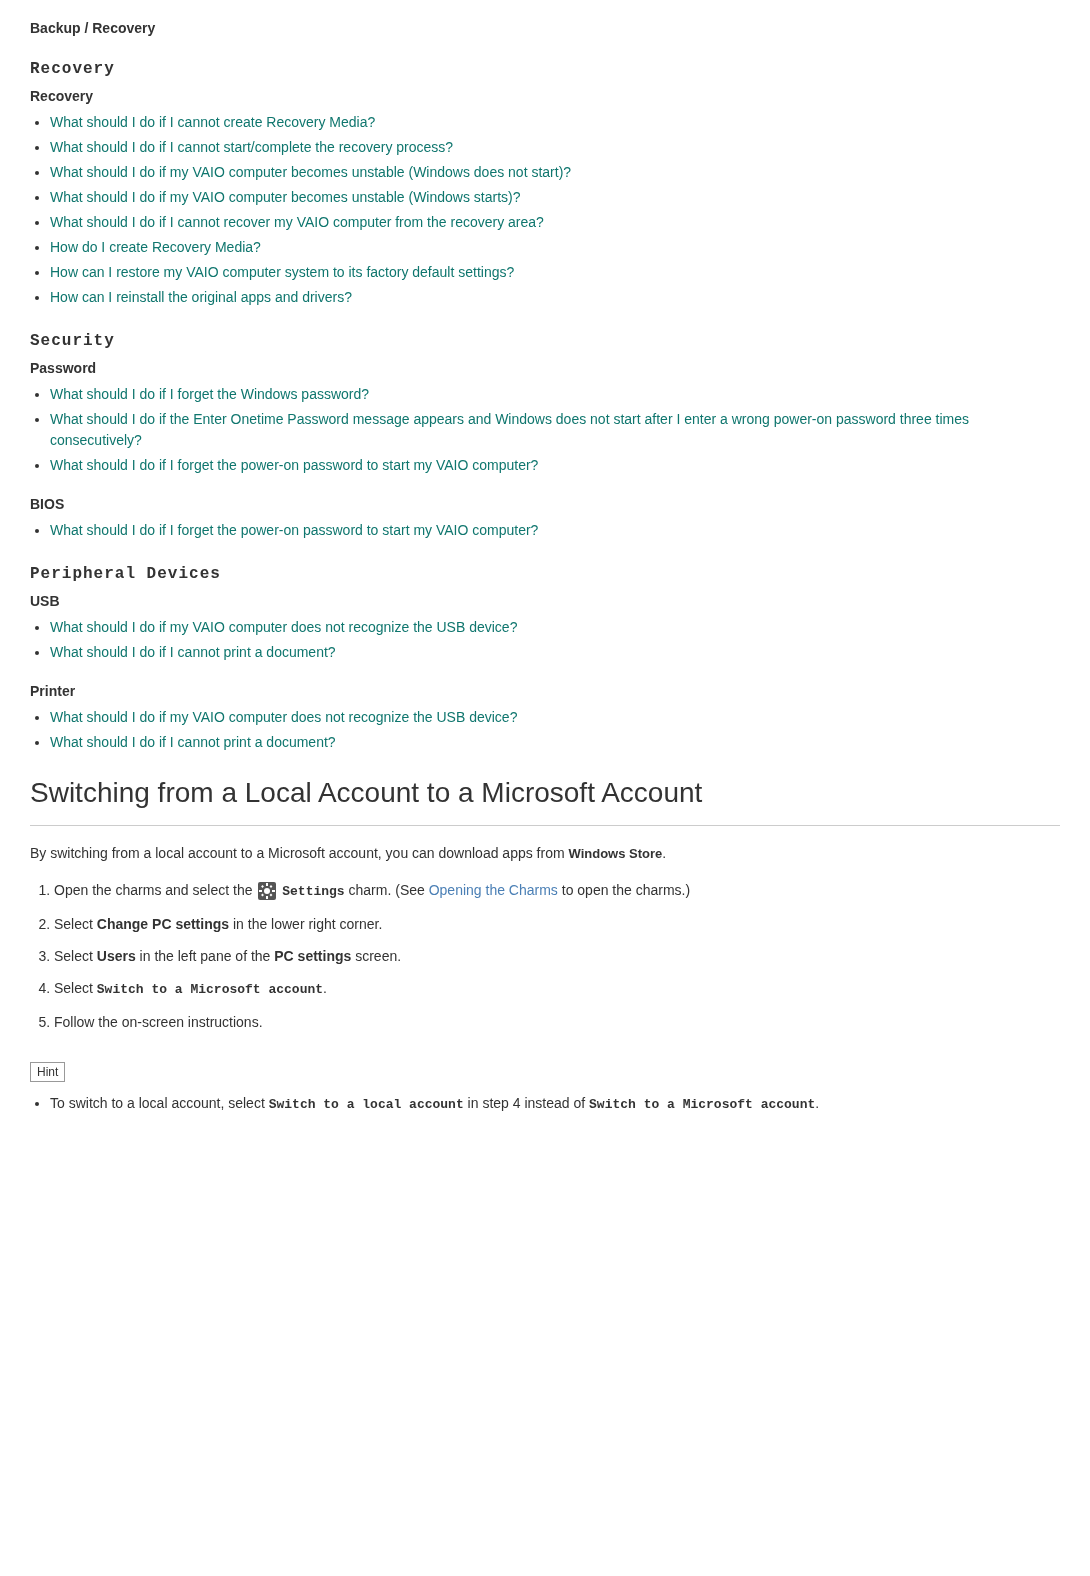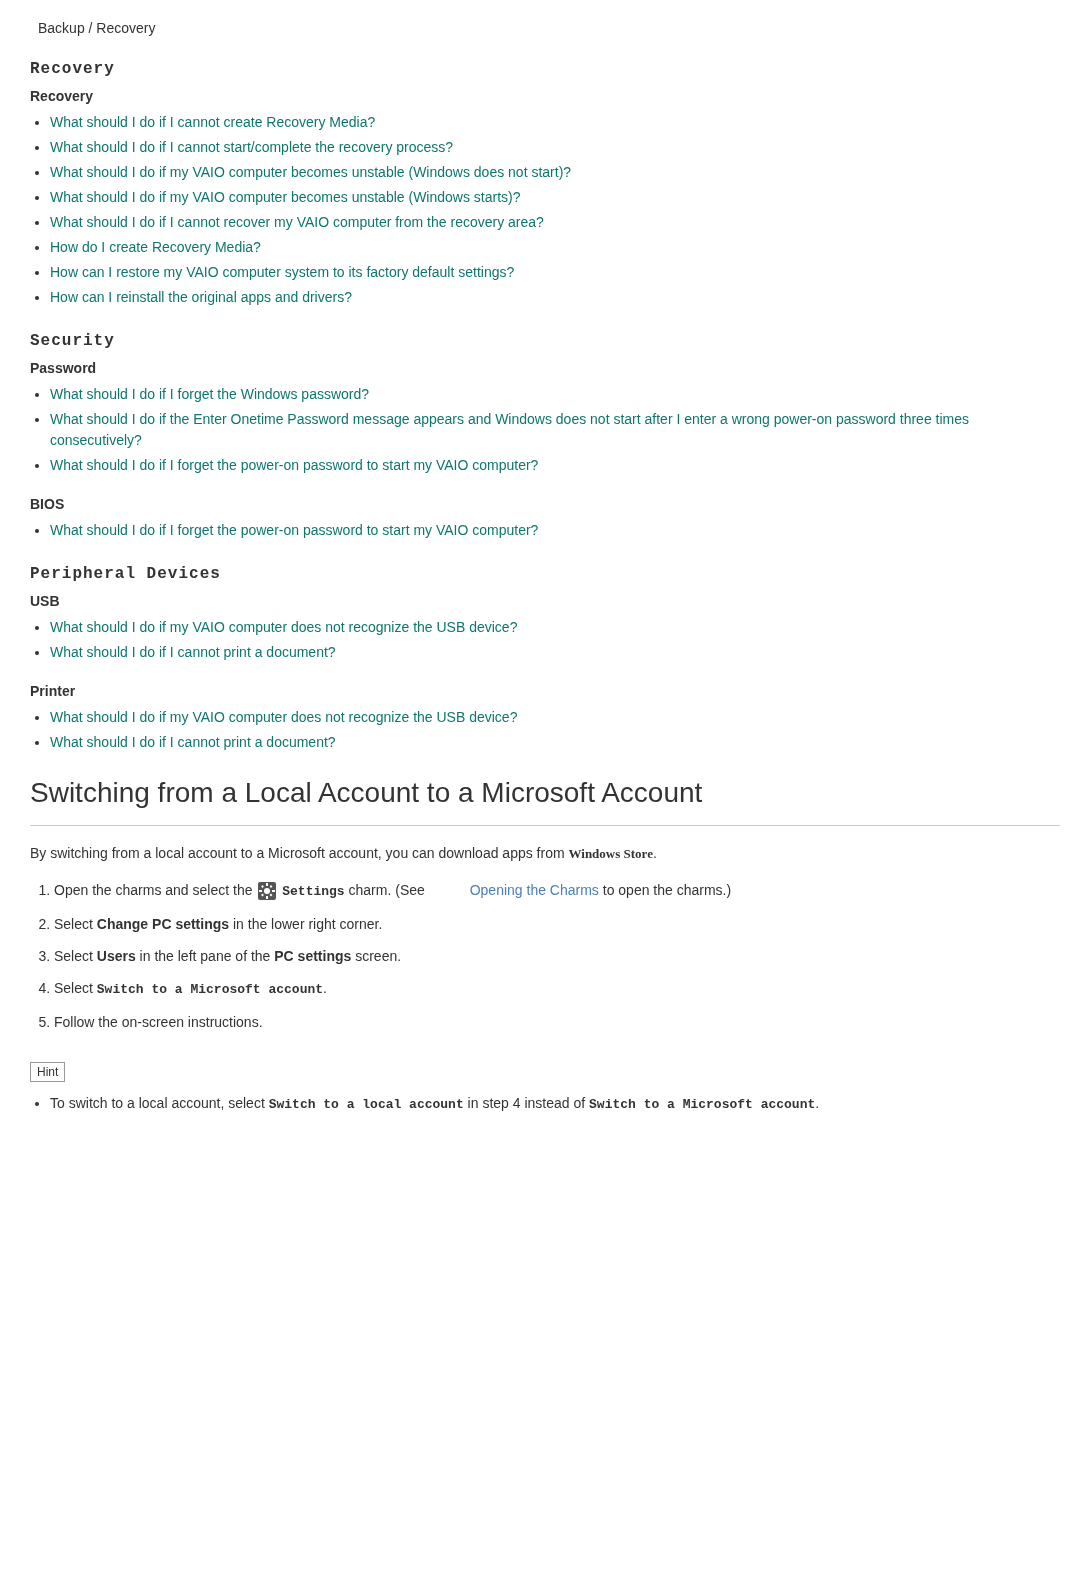--- a/index.html
+++ b/index.html
@@ -6,24 +6,23 @@
     body {
       font-family: Arial, sans-serif;
       font-size: 14px;
       color: #333;
       background: #fff;
       padding: 20px 30px;
       max-width: 1090px;
     }
     .breadcrumb {
       font-size: 14px;
-      font-weight: normal;
+      font-weight: bold;
       margin-bottom: 16px;
       color: #333;
-      margin-left: 8px;
     }
     .breadcrumb span {
       font-family: Arial, sans-serif;
     }
     h2.section-title {
       font-size: 16px;
       font-family: 'Courier New', monospace;
       font-weight: bold;
       letter-spacing: 1px;
       color: #333;
@@ -64,21 +63,21 @@
       color: #333;
       margin-top: 24px;
       margin-bottom: 0;
     }
     .article-intro {
       font-size: 14px;
       line-height: 1.6;
       margin-bottom: 14px;
     }
     .article-intro .bold-mono {
-      font-family: Liberation Serif, serif;
+      font-family: Liberation Sans, sans-serif;
       font-weight: bold;
       font-size: 13px;
       text-align: right;
     }
     ol.steps-list {
       margin-left: 24px;
       margin-bottom: 14px;
     }
     ol.steps-list li {
       margin-bottom: 10px;
@@ -89,21 +88,20 @@
       text-align: center;
     }
     ol.steps-list li .bold-mono {
       font-family: 'Courier New', monospace;
       font-weight: bold;
       font-size: 13px;
     }
     ol.steps-list li a {
       color: #4a7fb5;
       text-decoration: none;
-      margin-left: 41px;
     }
     .hint-box {
       display: inline-block;
       border: 1px solid #999;
       padding: 2px 6px;
       font-size: 12px;
       color: #333;
       margin-bottom: 10px;
       margin-top: 14px;
     }

